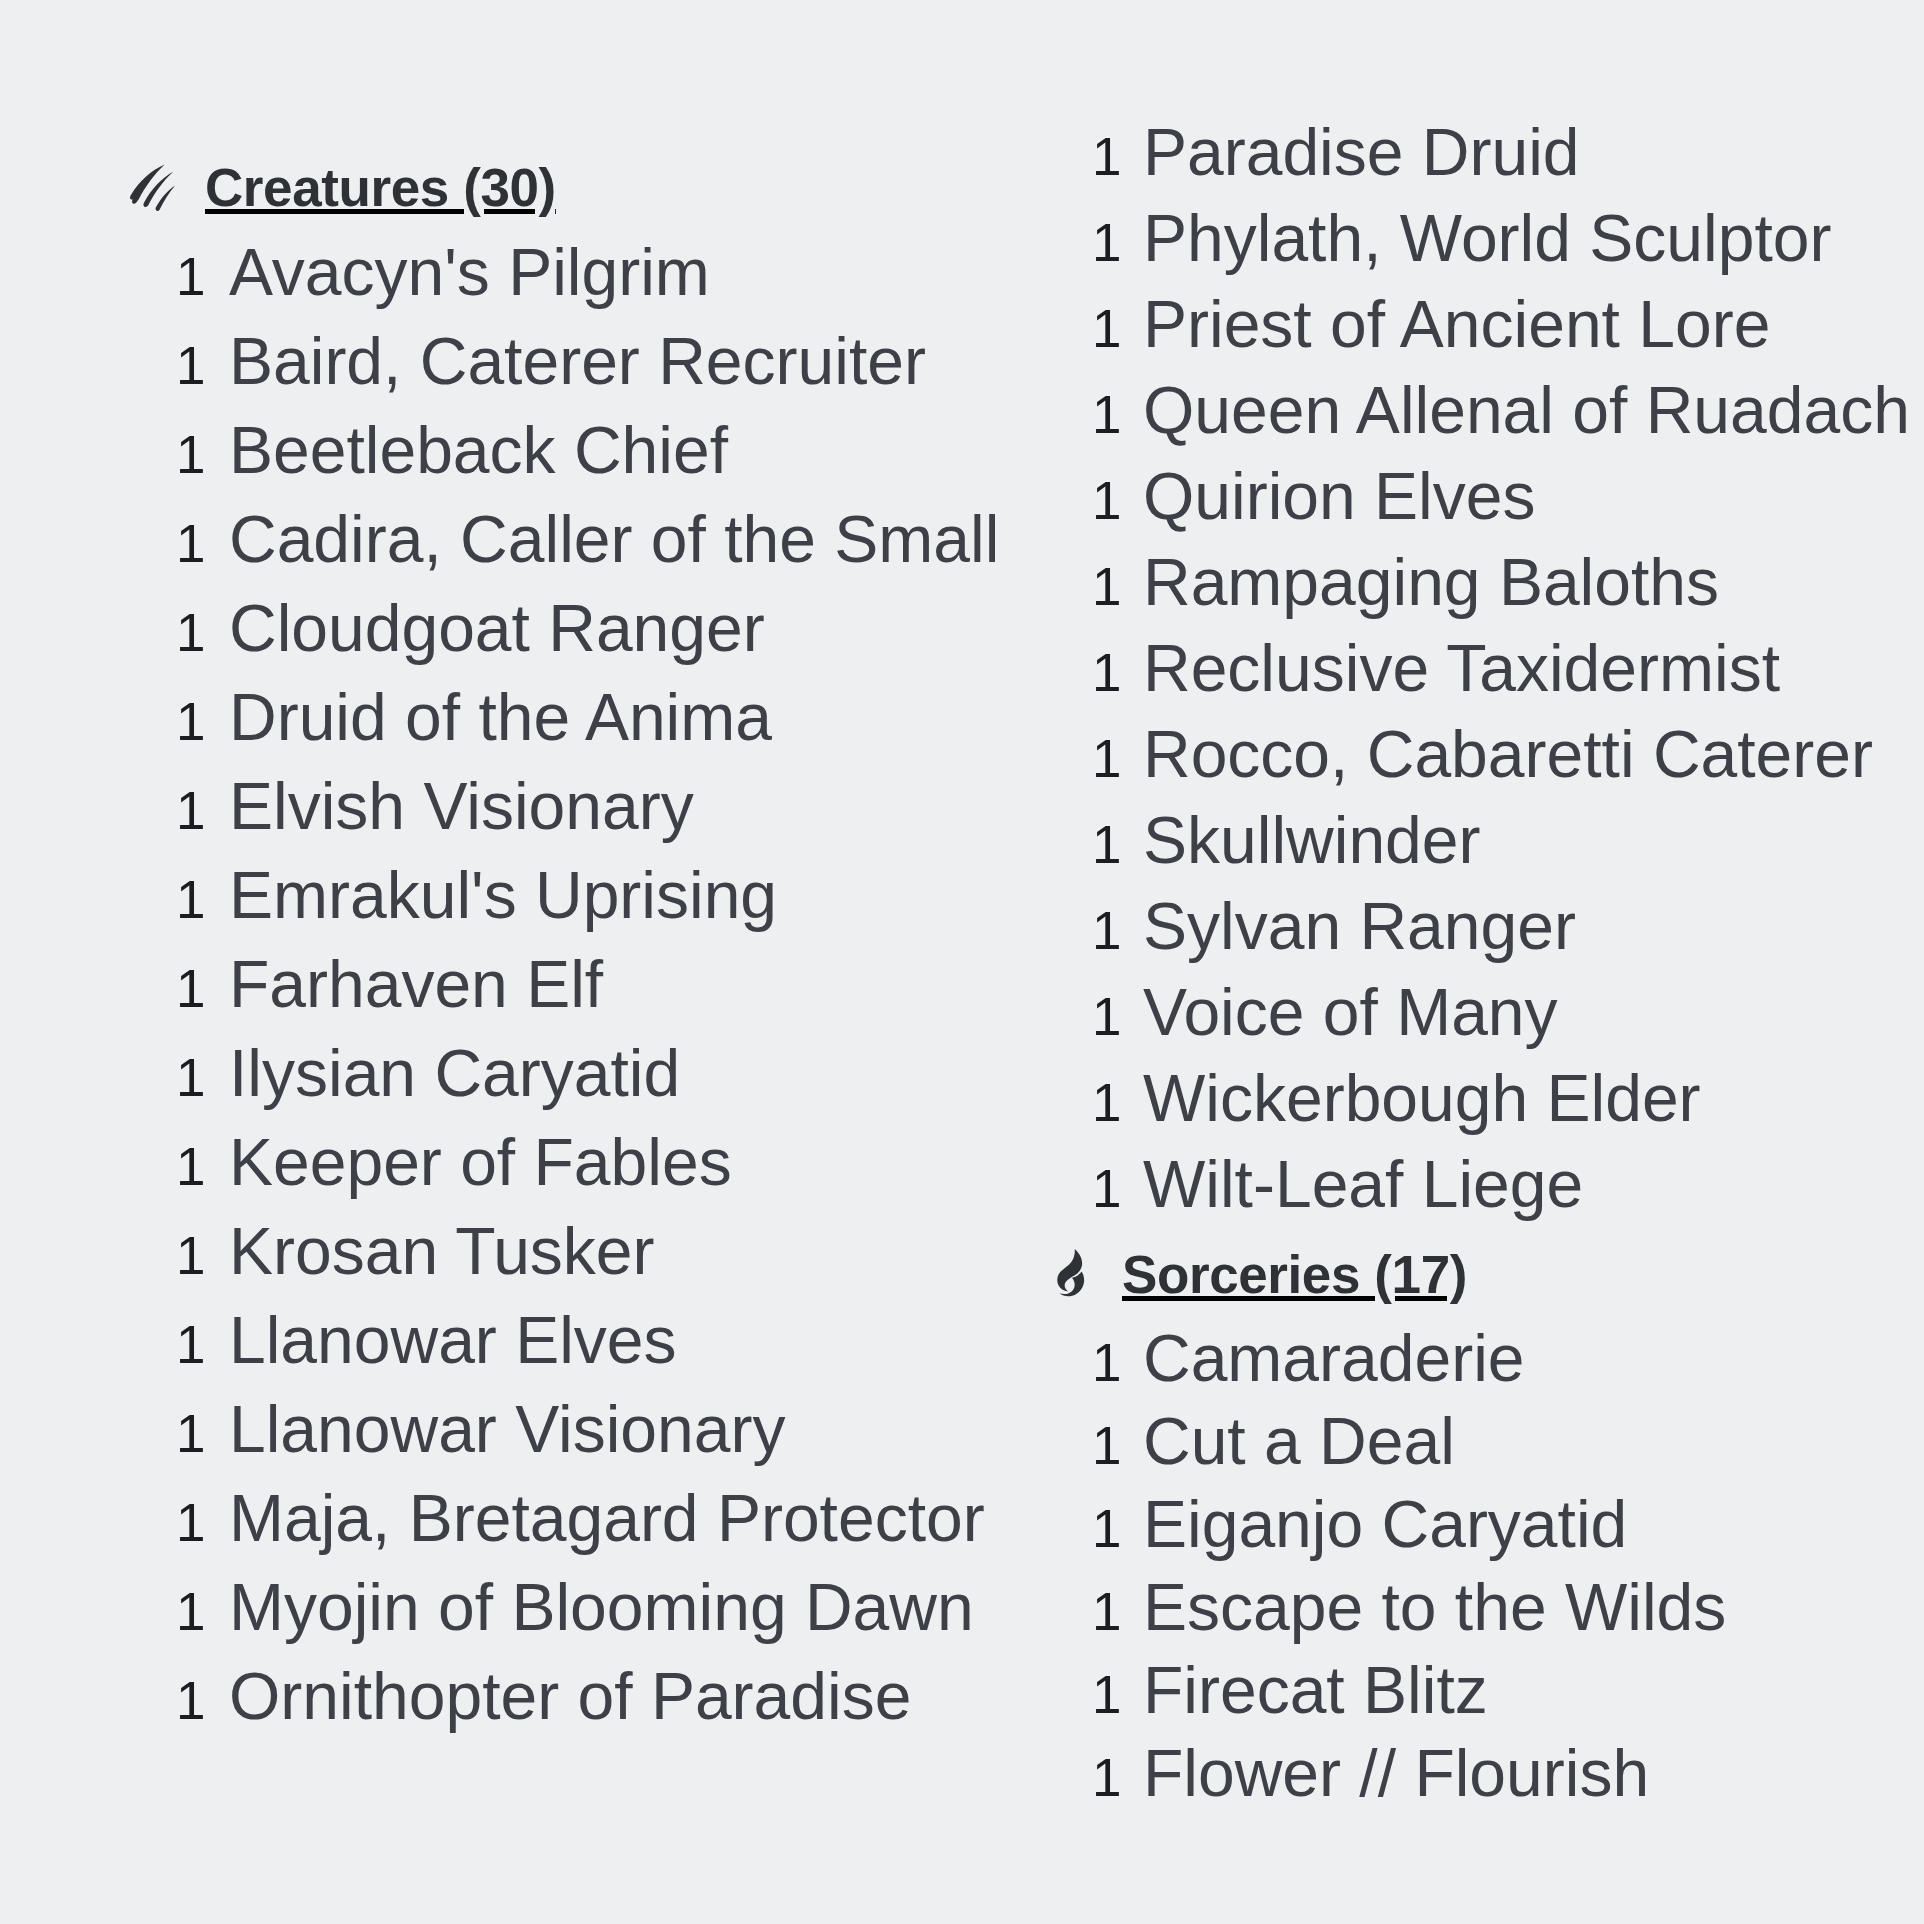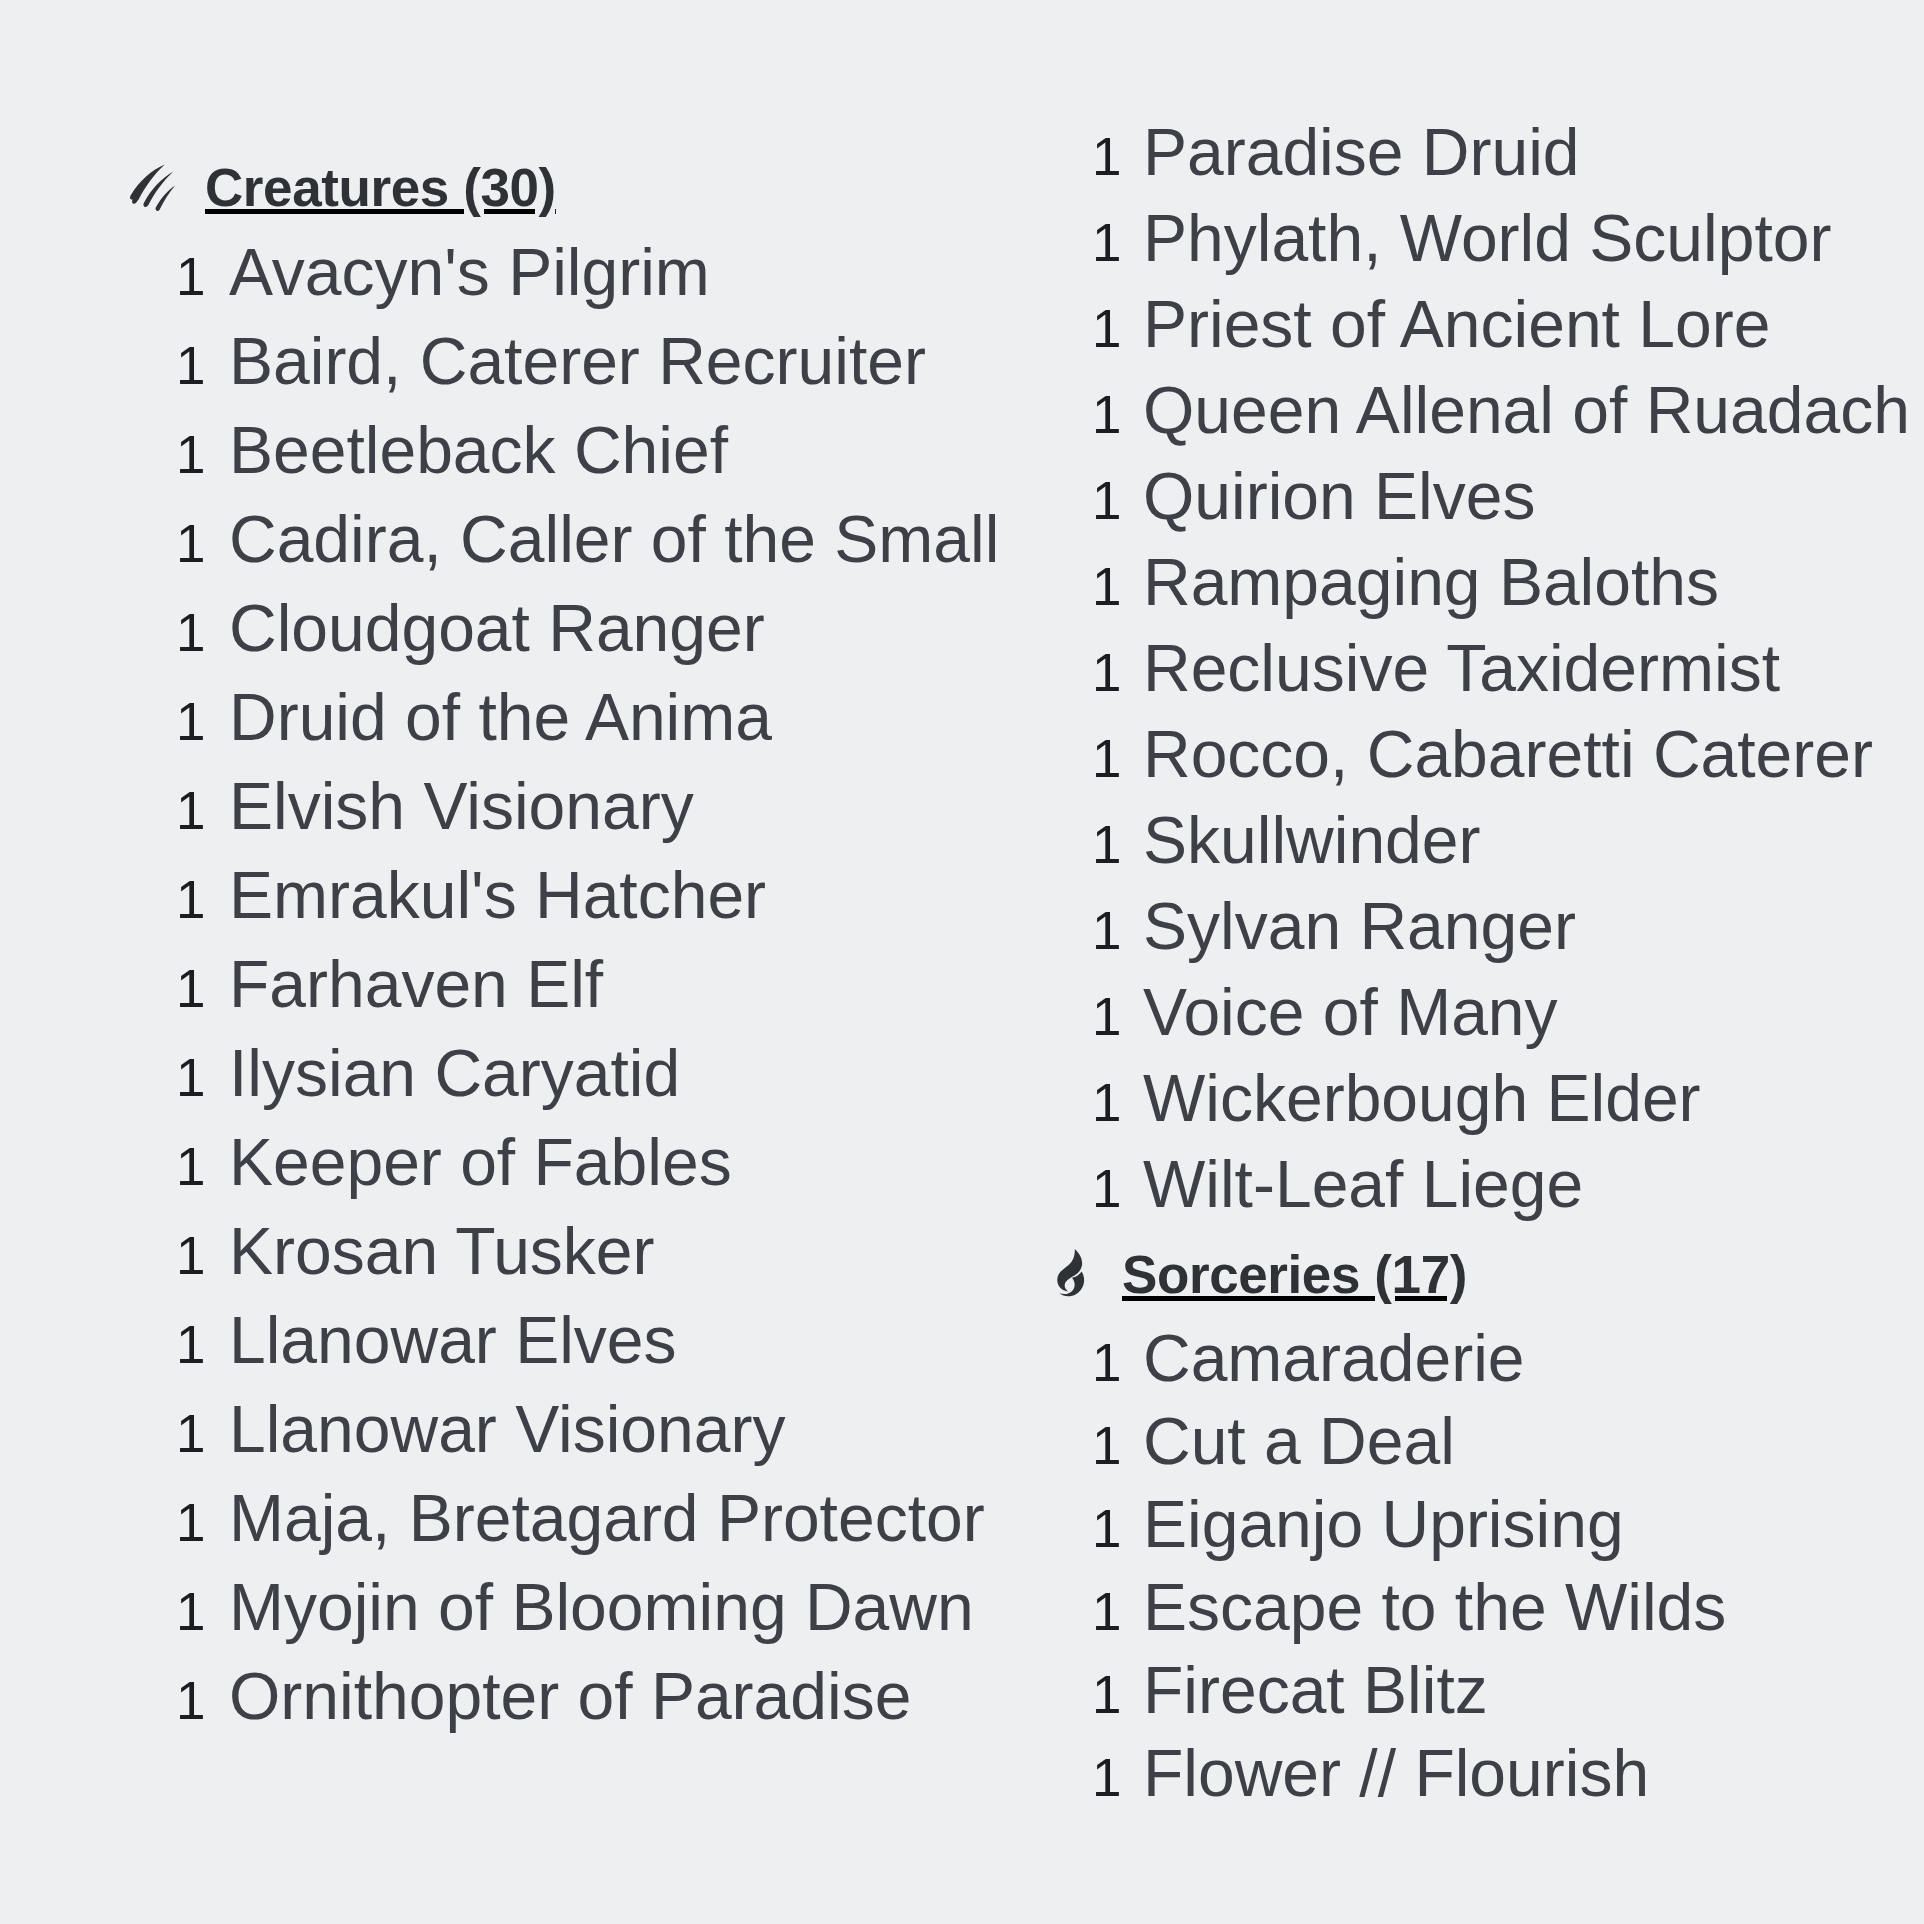--- a/index.html
+++ b/index.html
@@ -118,21 +118,21 @@
         <span class="name">Druid of the Anima</span>
       </div>
 
       <div class="row">
         <span class="qty">1</span>
         <span class="name">Elvish Visionary</span>
       </div>
 
       <div class="row">
         <span class="qty">1</span>
-        <span class="name">Emrakul's Hatcher</span>
+        <span class="name">Emrakul's Uprising</span>
       </div>
 
       <div class="row">
         <span class="qty">1</span>
         <span class="name">Farhaven Elf</span>
       </div>
 
       <div class="row">
         <span class="qty">1</span>
         <span class="name">Ilysian Caryatid</span>
@@ -259,21 +259,21 @@
         <span class="name">Camaraderie</span>
       </div>
 
       <div class="row">
         <span class="qty">1</span>
         <span class="name">Cut a Deal</span>
       </div>
 
       <div class="row">
         <span class="qty">1</span>
-        <span class="name">Eiganjo Uprising</span>
+        <span class="name">Eiganjo Caryatid</span>
       </div>
 
       <div class="row">
         <span class="qty">1</span>
         <span class="name">Escape to the Wilds</span>
       </div>
 
       <div class="row">
         <span class="qty">1</span>
         <span class="name">Firecat Blitz</span>

